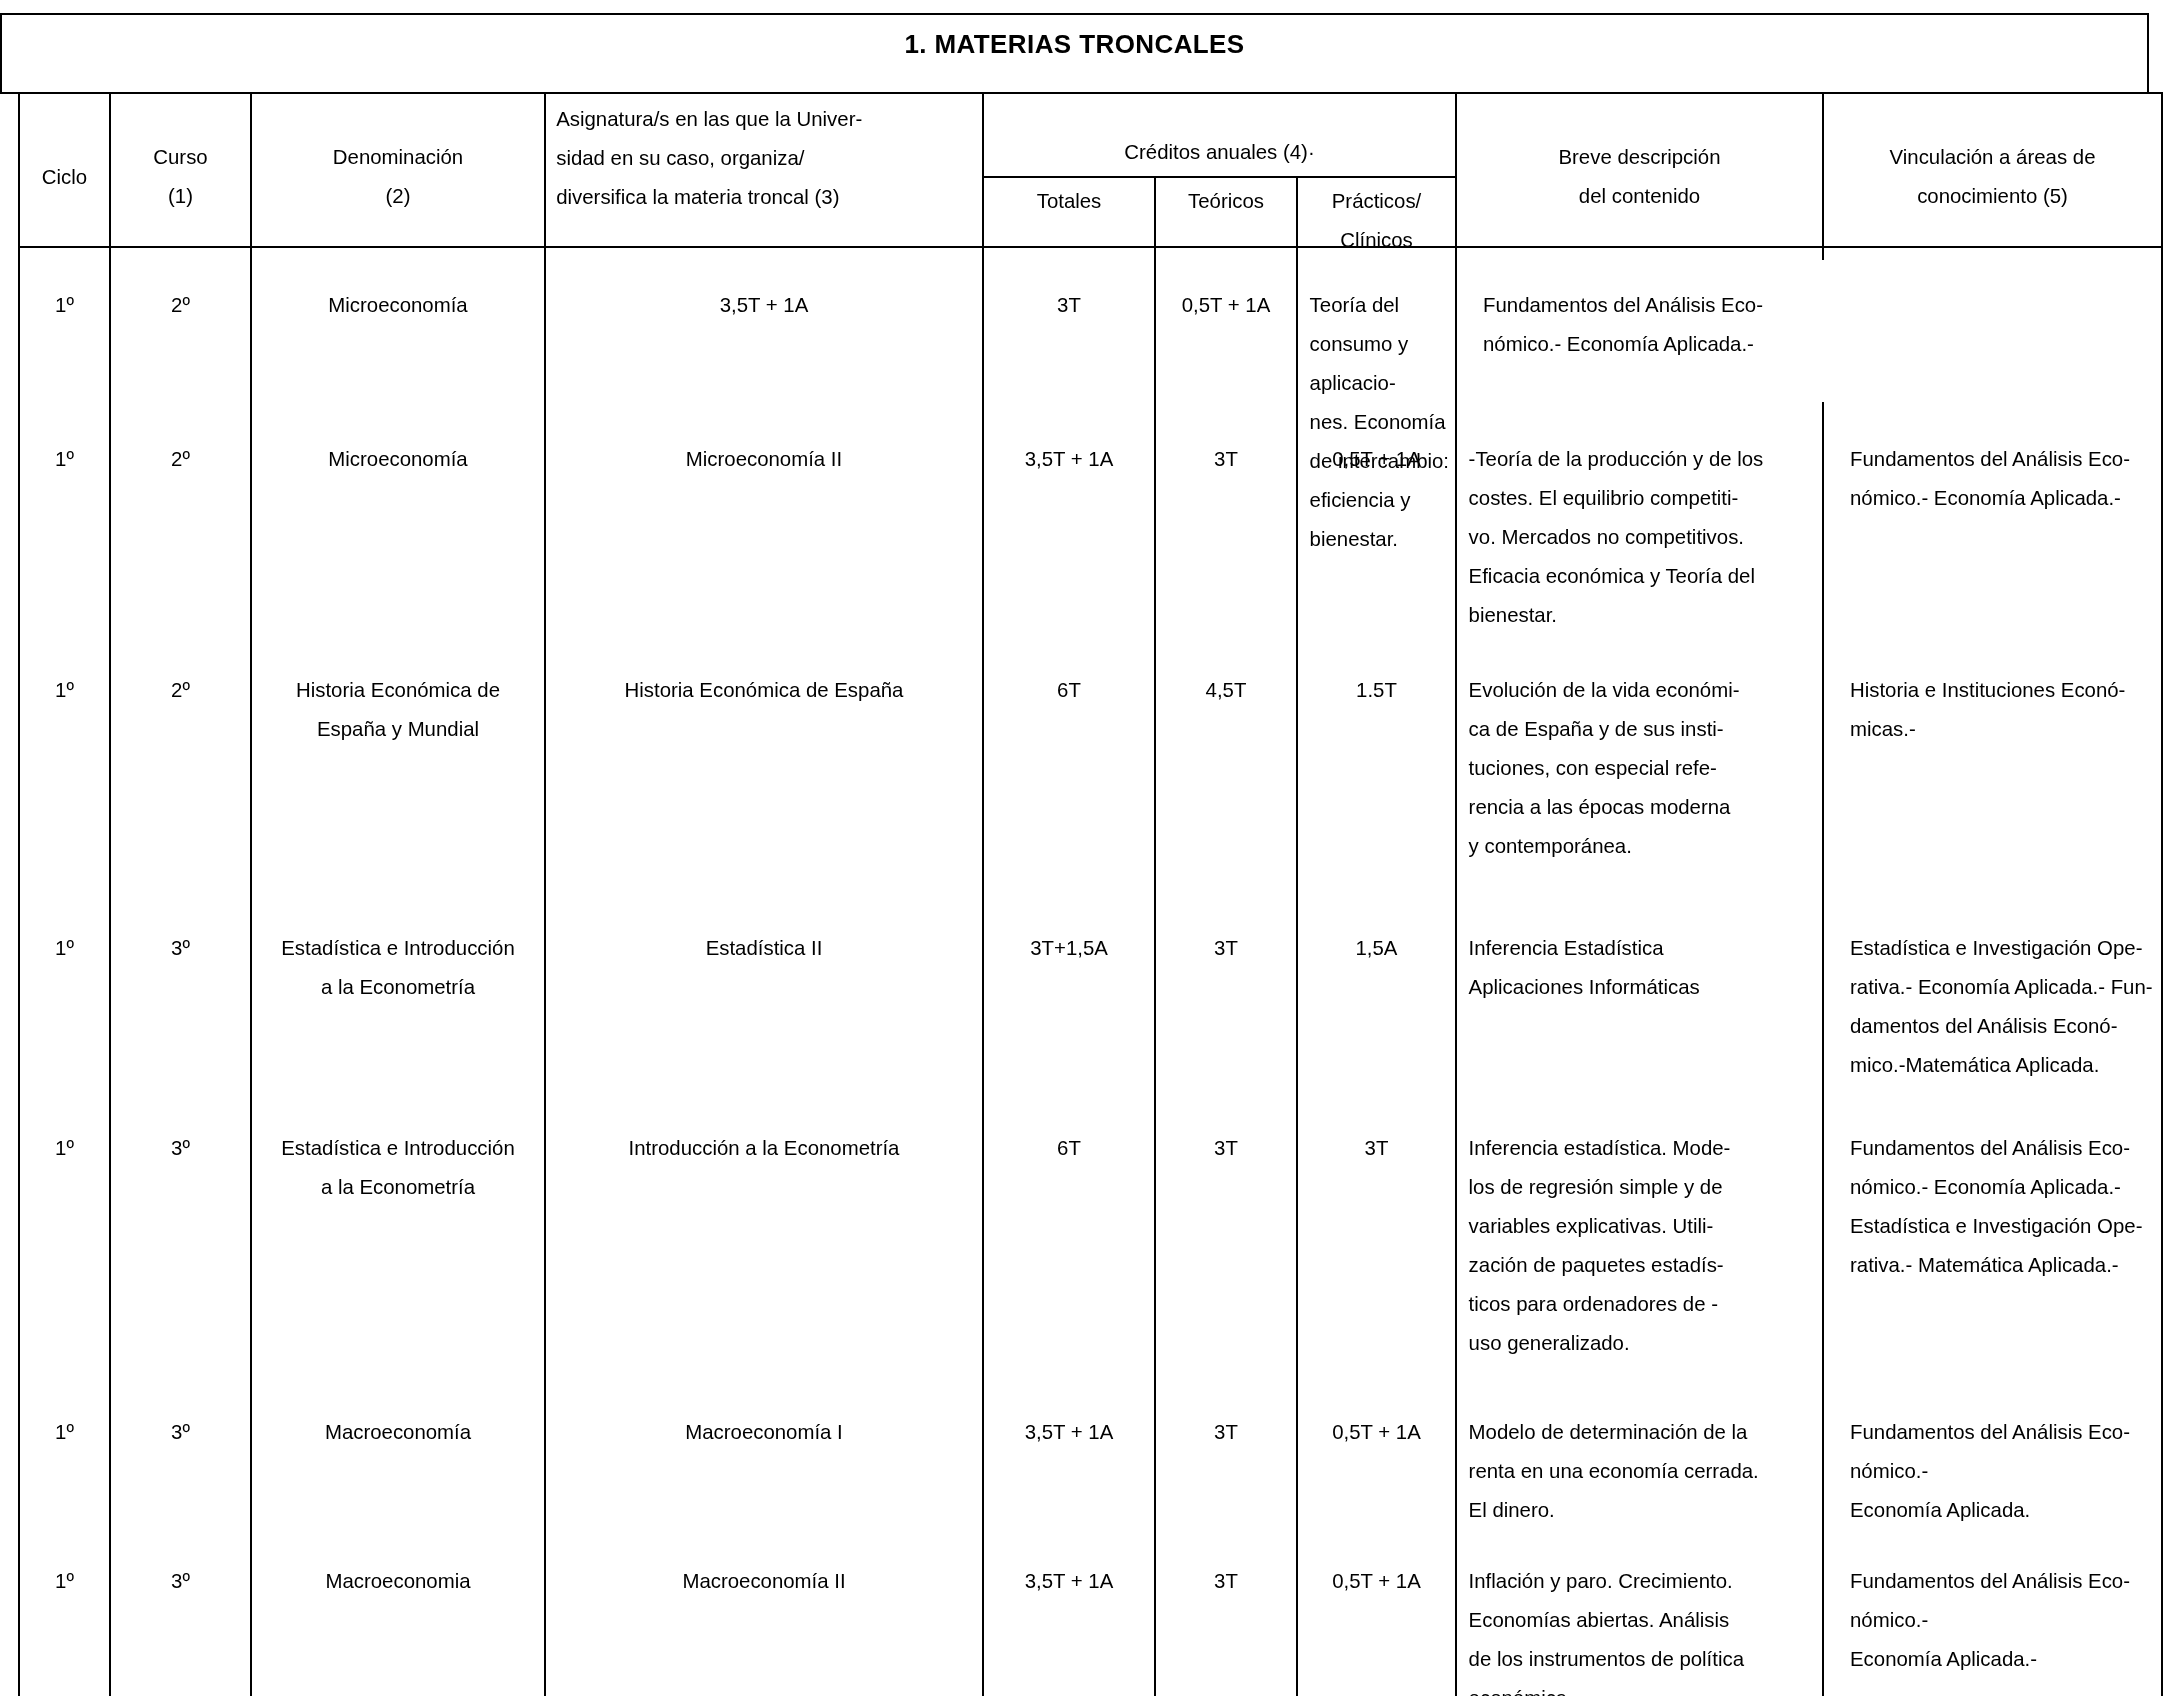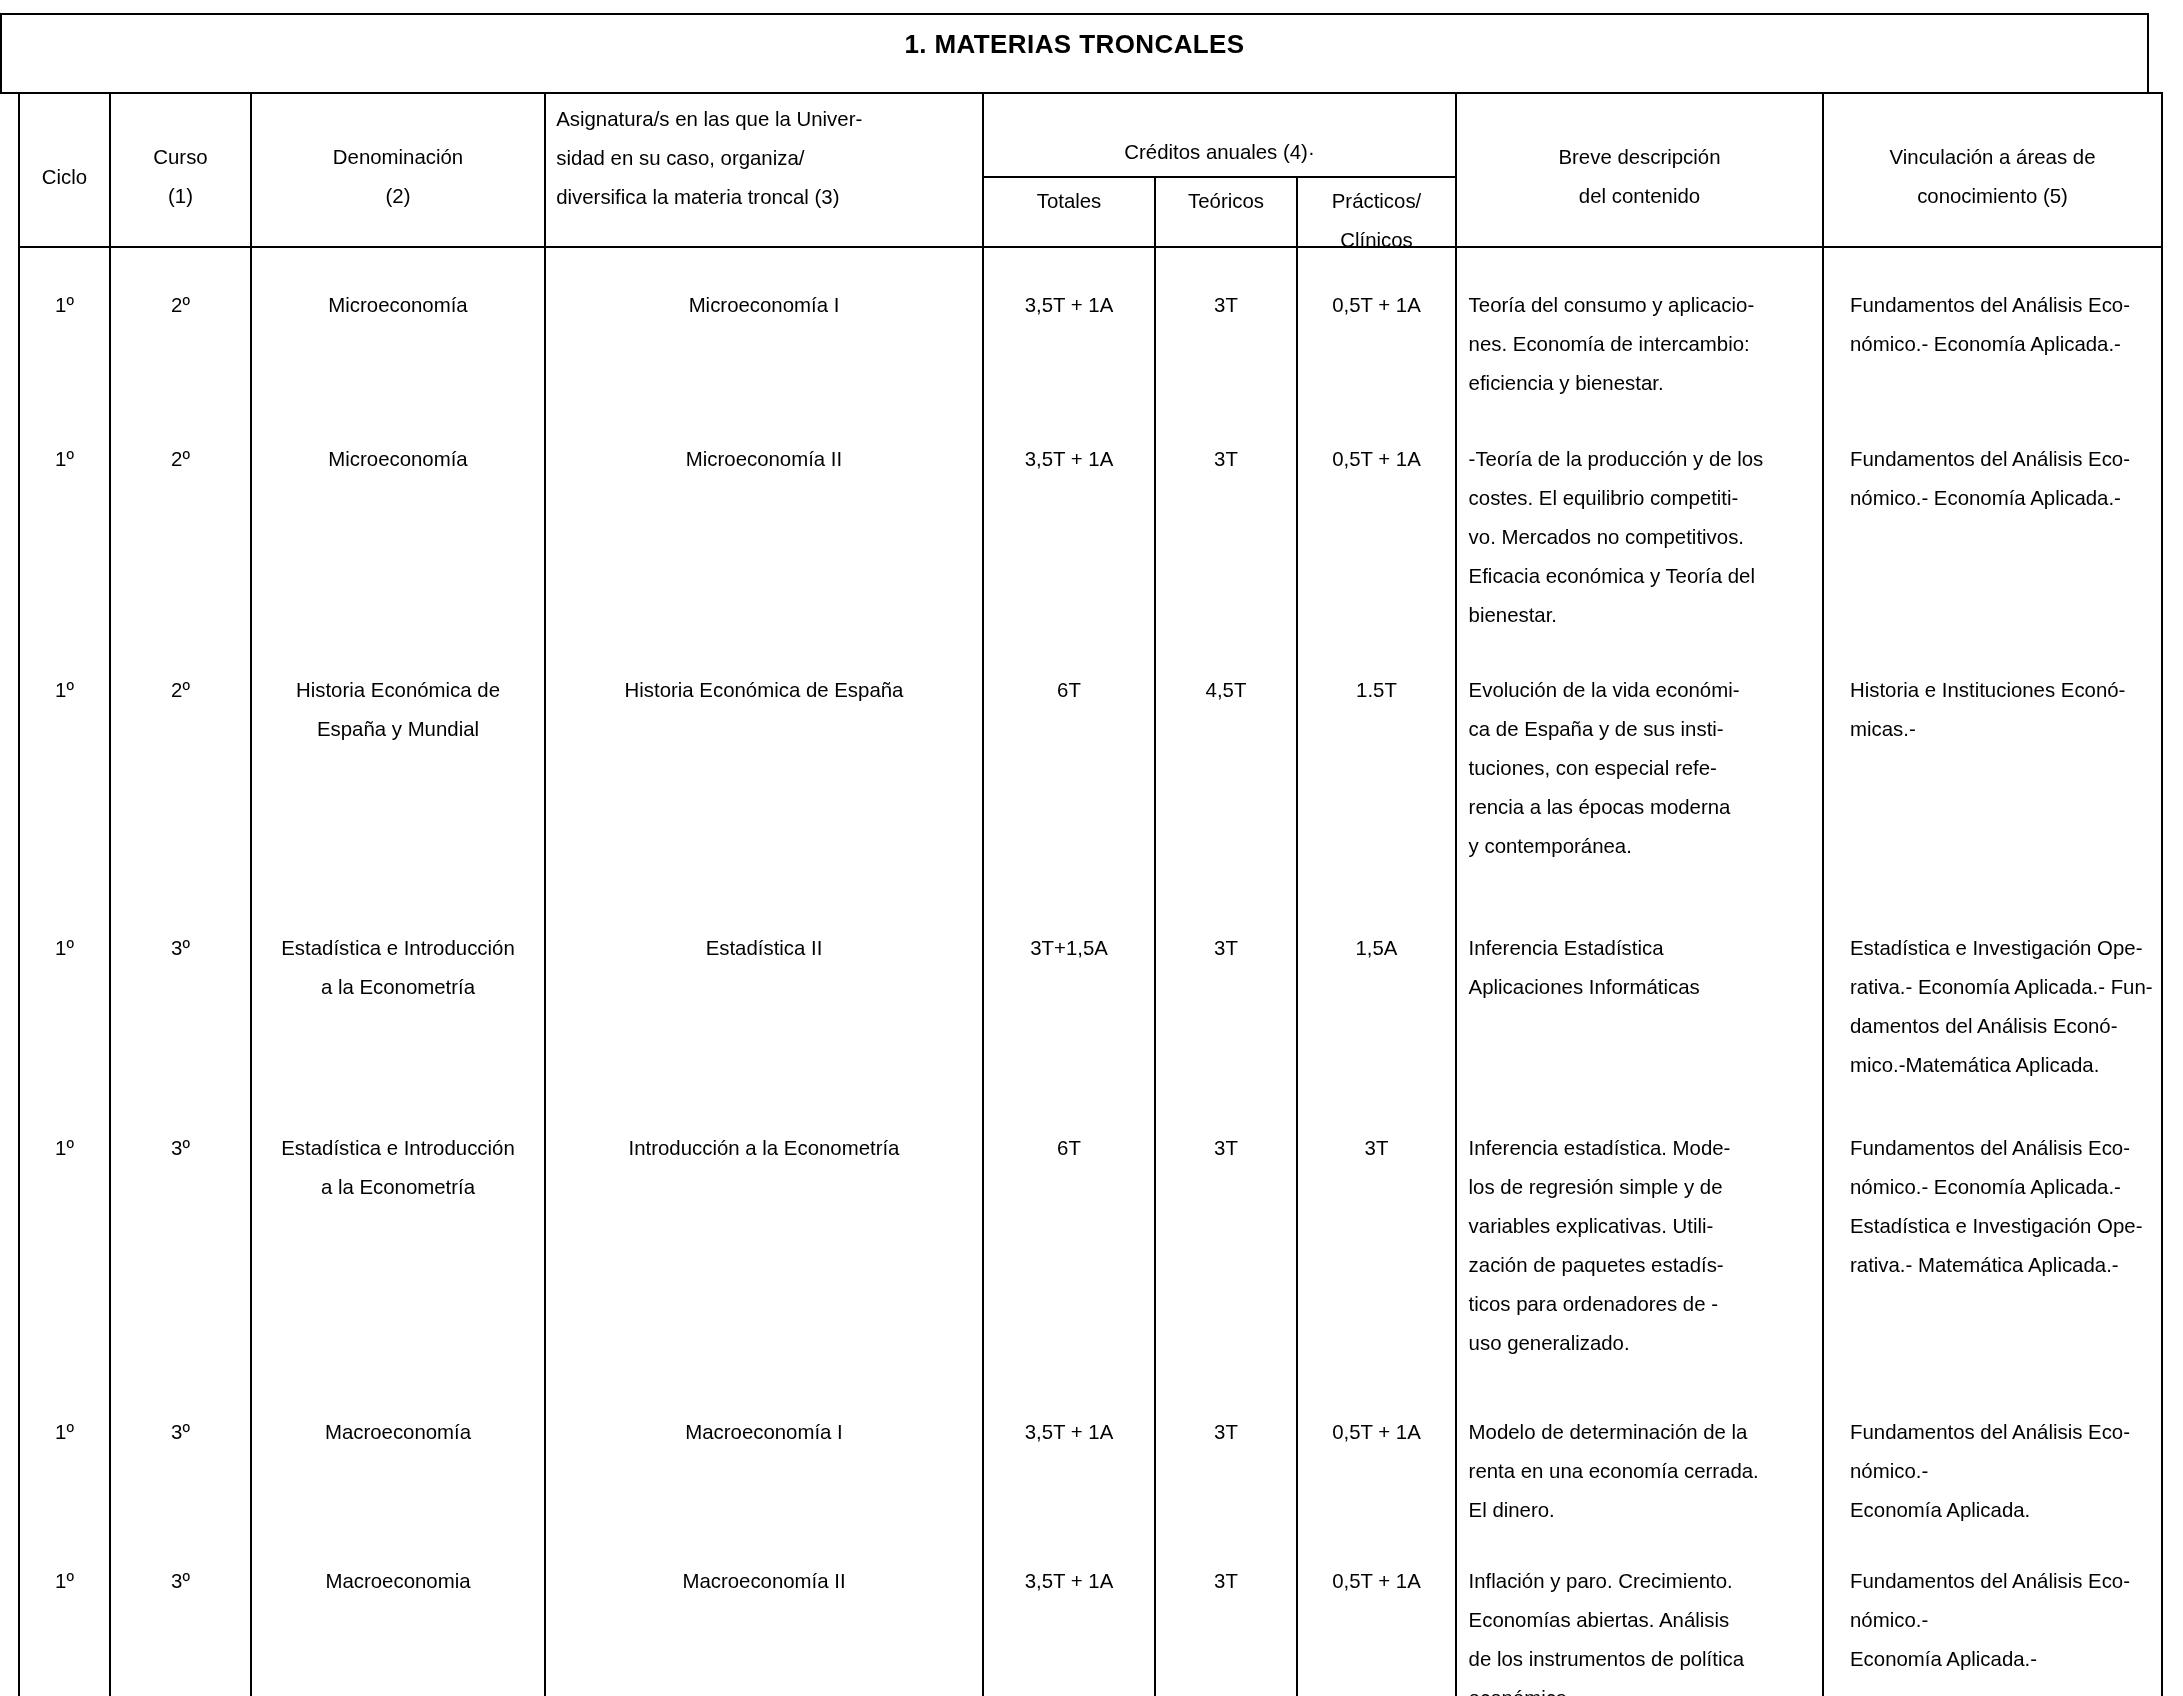--- a/index.html
+++ b/index.html
@@ -155,21 +155,20 @@
 del contenido</div>
       <div class="hcell last">Vinculación a áreas de
 conocimiento (5)</div>
     </div>
 
     <div class="tbody" id="table-body">
   <div class="row">
     <div class="cell">1º</div>
     <div class="cell">2º</div>
     <div class="cell">Microeconomía</div>
-    <div class="cell">Microeconomía I</div>
     <div class="cell">3,5T + 1A</div>
     <div class="cell">3T</div>
     <div class="cell">0,5T + 1A</div>
     <div class="cell c-desc">Teoría del consumo y aplicacio-
 nes. Economía de intercambio:
 eficiencia y bienestar.</div>
     <div class="cell c-vinc last">Fundamentos del Análisis Eco-
 nómico.- Economía Aplicada.-</div>
   </div>
 

